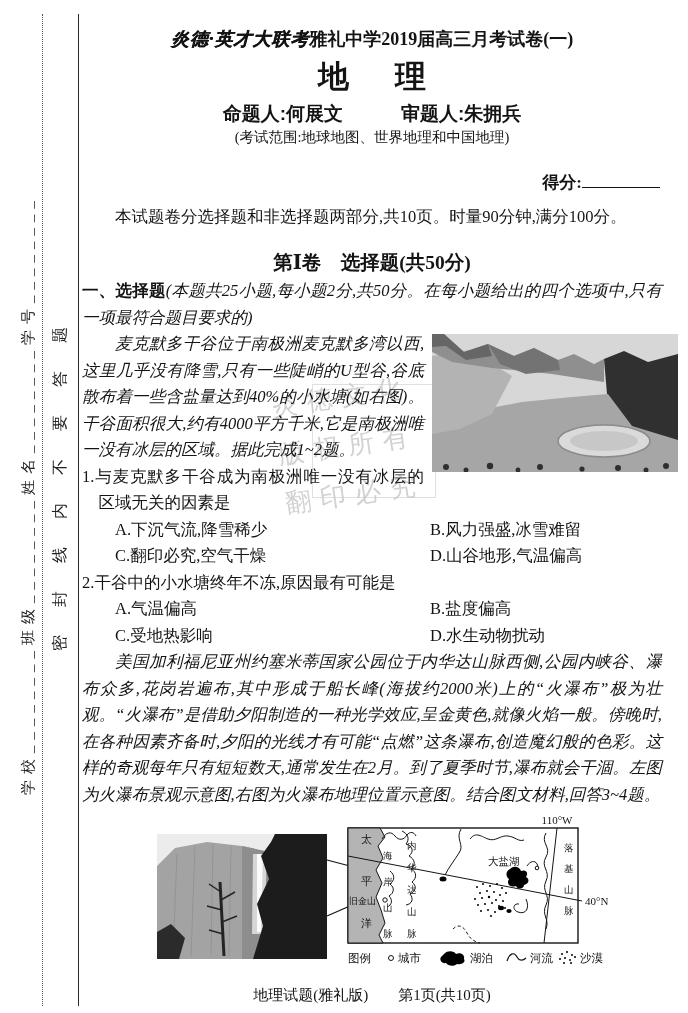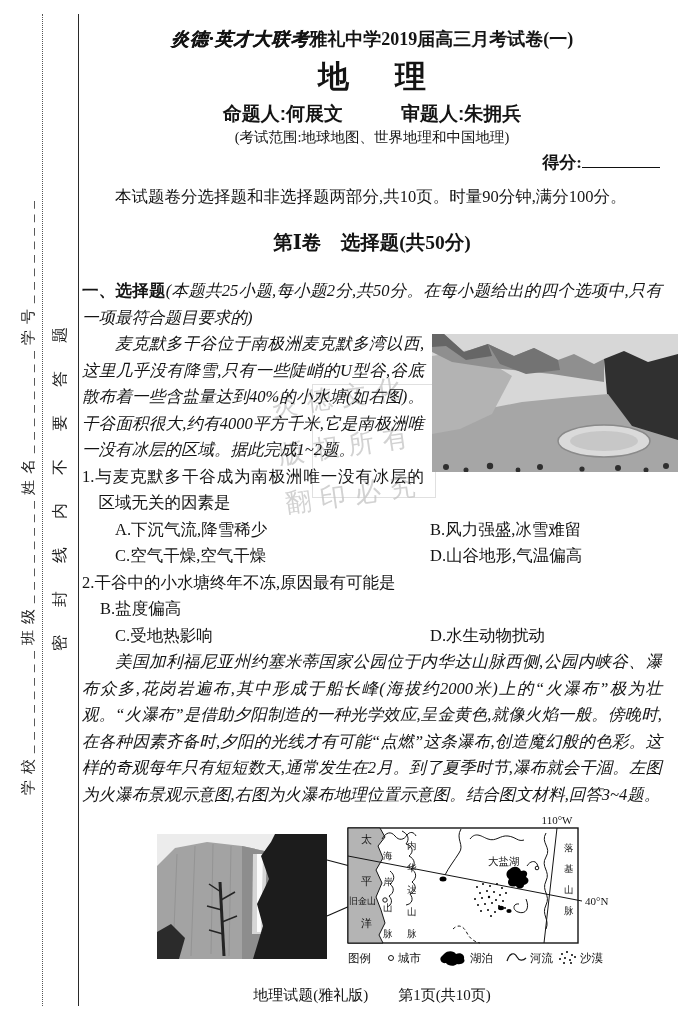--- a/index.html
+++ b/index.html
@@ -15,21 +15,21 @@
   
   #header{position:absolute;left:82px;top:22px;width:580px;text-align:center;}
   .title1{font-size:18px;font-weight:bold;line-height:34px;white-space:nowrap;}
   .brand{font-style:italic;text-shadow:.6px 0 0 #000;letter-spacing:1px;}
   .subject{font-size:31px;font-weight:bold;line-height:40px;margin-top:1px;text-align:center;}
   .subject span{letter-spacing:46px;padding-left:46px;}
   .authors{font-family:"Liberation Sans","DejaVu Sans",sans-serif;font-weight:bold;
            font-size:19px;line-height:27px;margin-top:3px;}
   .authors .gap{display:inline-block;width:58px;}
   .scope{font-size:14.5px;line-height:20px;margin-top:0;}
-  .score-line{text-align:right;font-size:17px;font-weight:bold;margin-top:4px;padding-right:2px;}
+  .score-line{text-align:right;font-size:17px;font-weight:bold;margin-top:24px;padding-right:2px;}
   .score-blank{display:inline-block;width:78px;border-bottom:1.2px solid #111;height:15px;}
   .intro{font-size:16.5px;text-align:left;text-indent:2em;margin-top:11px;line-height:24px;font-weight:normal;}
   .section-title{font-size:19.5px;font-weight:bold;margin-top:20px;line-height:28px;}
   
   #body{position:absolute;left:82px;top:278px;width:580px;font-size:16.5px;line-height:26.5px;
         text-align:justify;}
   #body p{margin:0;}
   .kai{font-style:italic;}
   .head-label{font-weight:bold;font-style:normal;}
   .mc-block{width:596px;}
@@ -116,26 +116,27 @@
       <p class="kai indent">麦克默多干谷位于南极洲麦克默多湾以西,这里几乎没有降雪,只有一些陡峭的U型谷,谷底散布着一些含盐量达到40%的小水塘(如右图)。干谷面积很大,约有4000平方千米,它是南极洲唯一没有冰层的区域。据此完成1~2题。</p>
       <p class="hang">1.与麦克默多干谷成为南极洲唯一没有冰层的区域无关的因素是</p>
     </div>
     <div class="clear"></div>
 
     <div class="opts">
       <span class="opt-a">A.下沉气流,降雪稀少</span>
       <span>B.风力强盛,冰雪难留</span>
     </div>
     <div class="opts">
-      <span class="opt-a">C.空气干燥,空气干燥</span>
+      <span class="opt-a">C.翻印必究,空气干燥</span>
       <span>D.山谷地形,气温偏高</span>
     </div>
 
     <p class="hang">2.干谷中的小水塘终年不冻,原因最有可能是</p>
     <div class="opts">
+      <span class="opt-a">A.气温偏高</span>
       <span>B.盐度偏高</span>
     </div>
     <div class="opts">
       <span class="opt-a">C.受地热影响</span>
       <span>D.水生动物扰动</span>
     </div>
 
     <p class="kai indent">美国加利福尼亚州约塞米蒂国家公园位于内华达山脉西侧,公园内峡谷、瀑布众多,花岗岩遍布,其中形成于船长峰(海拔约2000米)上的“火瀑布”极为壮观。“火瀑布”是借助夕阳制造的一种光学效应,呈金黄色,就像火焰一般。傍晚时,在各种因素齐备时,夕阳的光线才有可能“点燃”这条瀑布,创造魔幻般的色彩。这样的奇观每年只有短短数天,通常发生在2月。到了夏季时节,瀑布就会干涸。左图为火瀑布景观示意图,右图为火瀑布地理位置示意图。结合图文材料,回答3~4题。</p>
   </div>
 

